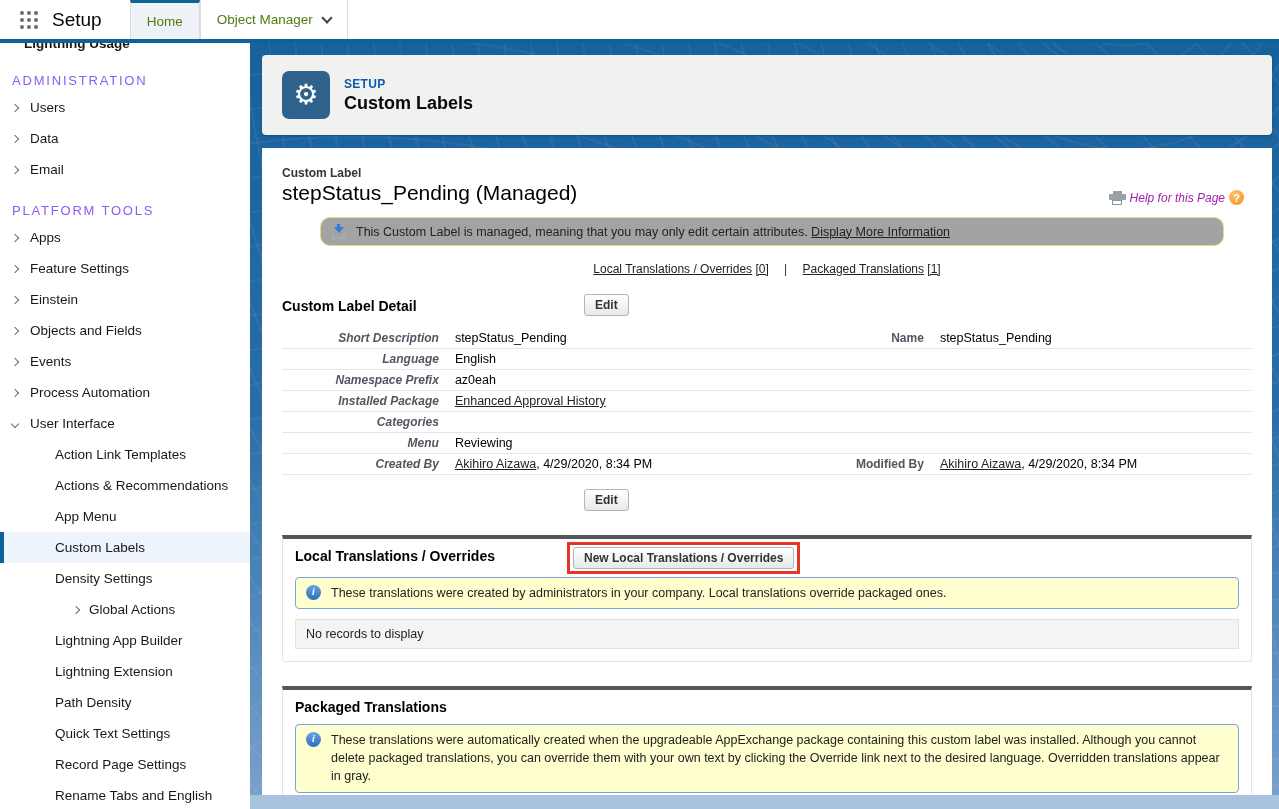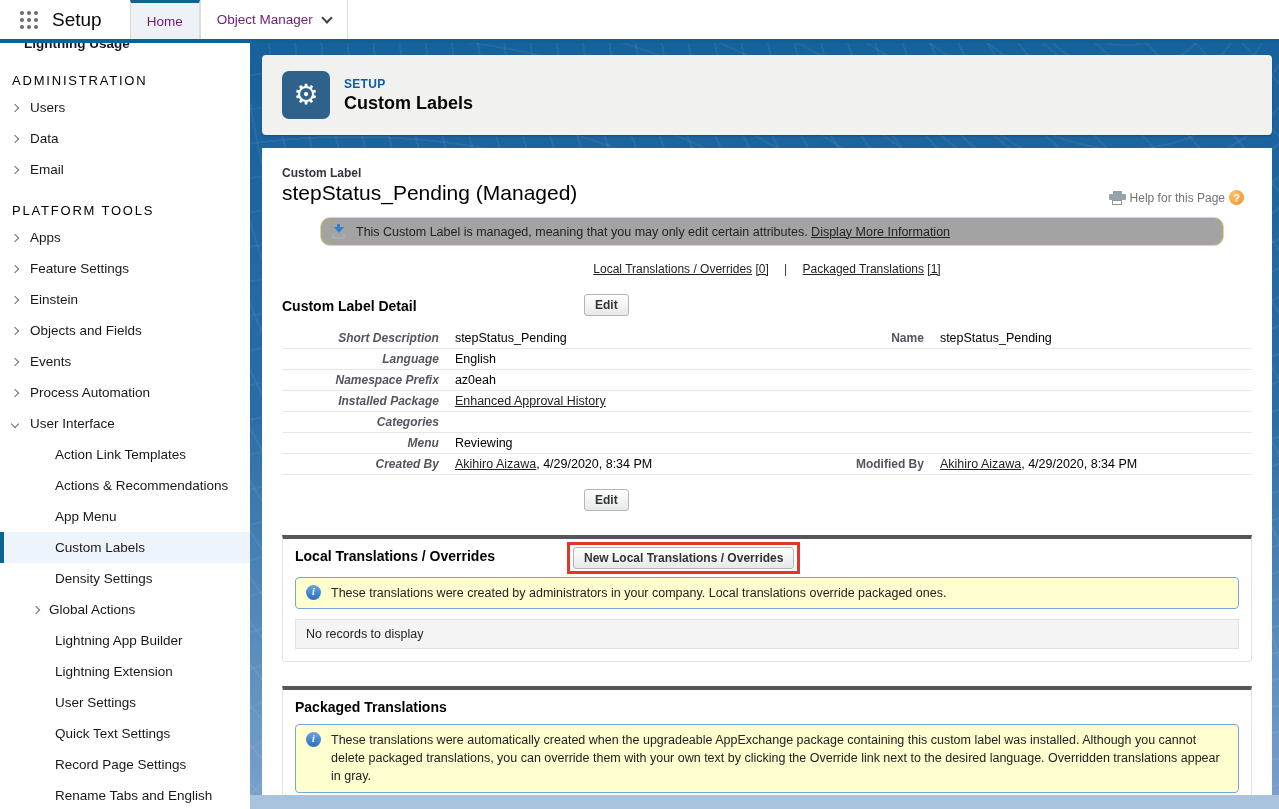--- a/index.html
+++ b/index.html
@@ -6,44 +6,44 @@
   html,body { width:1279px; height:809px; overflow:hidden;
     font-family:"Liberation Sans", sans-serif; background:#fff; }
 
   
   .topnav { height:43px; background:#fff; border-bottom:4px solid #0d6296;
     display:flex; align-items:stretch; }
   .waffle-btn { display:flex; align-items:center; padding:0 14px 0 20px; cursor:pointer; }
   .waffle { display:grid; grid-template-columns:repeat(3,4px); grid-gap:3px; }
   .waffle i { width:4px; height:4px; border-radius:50%; background:#6b6b6b; }
   .app-name { display:flex; align-items:center; font-size:19px; color:#080707; padding-right:28px; }
-  .tab { display:flex; align-items:center; padding:0 16px; font-size:13.5px; color:#701a75;
+  .tab { display:flex; align-items:center; padding:0 16px; font-size:13.5px; color:#4d7c0f;
     border-left:1px solid #dddbda; border-right:1px solid #dddbda; position:relative; cursor:pointer; }
   .tab.active { background:#eef1f6; border-top:3px solid #0d6296; }
   .tab .chev { margin-left:10px; margin-top:-3px; }
 
   .chev { display:inline-block; width:6px; height:6px;
     border-right:1.6px solid #706e6b; border-bottom:1.6px solid #706e6b; }
   .chev.right { transform:rotate(-45deg); }
   .chev.down  { transform:rotate(45deg); }
   .chev.big { width:8px; height:8px; border-width:2px; border-color:#444; }
 
   .layout { display:flex; height:766px; }
 
   
   .sidebar { width:250px; background:#fff; overflow:hidden; flex:none; }
   .clip-row { height:12px; overflow:hidden; padding-left:24px;font-weight:bold; }
   .clip-row span { position:relative; top:-9px; font-size:13.5px; color:#181818; display:inline-block; }
-  .side-sec-title { font-size:13px; letter-spacing:1.8px; color:#000000;
+  .side-sec-title { font-size:13px; letter-spacing:1.8px; color:#8b5cf6;
     padding:18px 0 4px 12px; }
   .side-item { height:31px; display:flex; align-items:center; font-size:13.5px;
     color:#181818; cursor:pointer; padding-left:12px; }
   .side-item .chev { margin-right:12px; flex:none; }
   .side-sub { padding-left:55px; }
-  .side-sub.with-chev { padding-left:33px; }
+  .side-sub.with-chev { padding-left:33px;margin-left:40px; }
   .side-sub.with-chev .chev { margin-right:10px; }
   .side-item.selected { background:#eef4fb; border-left:4px solid #0d6296; padding-left:51px; }
 
   
   .main { flex:1; position:relative;
     background:
       repeating-radial-gradient(circle at 85% -10%, rgba(255,255,255,0.055) 0 2px, rgba(255,255,255,0) 2px 26px),
       repeating-radial-gradient(circle at 10% 110%, rgba(255,255,255,0.05) 0 2px, rgba(255,255,255,0) 2px 34px),
       linear-gradient(180deg, #17619c 0%, #2a6da6 48%, #7ba2cc 100%); }
 
@@ -56,21 +56,21 @@
   .eyebrow { color:#0b5cab; font-size:12px; font-weight:bold; letter-spacing:.3px; }
   .page-title { color:#080707; font-size:18px; font-weight:bold; margin-top:2px; }
 
   .content-card { position:absolute; left:12px; right:7px; top:105px; bottom:14px;
     background:#fff; padding:18px 20px 0 20px; font-size:12.5px; color:#222; overflow:hidden; }
 
   .entity-label { font-size:12px; font-weight:bold; color:#33343e; }
   .record-title { font-size:21px; color:#000; font-weight:400; margin-top:1px; }
 
   .help-area { position:absolute; right:28px; top:42px; display:flex; align-items:center; gap:4px; font-size:12px; }
-  .help-link { color:#737373; text-decoration:none; cursor:pointer; }
+  .help-link { color:#a21caf; text-decoration:none; cursor:pointer;font-style:italic; }
   .printer { position:relative; width:17px; height:14px; cursor:pointer; }
   .printer .p-top { position:absolute; top:0; left:4px; width:9px; height:4px; background:#98a0a6; }
   .printer .p-body { position:absolute; top:3px; left:0; width:17px; height:6px; background:#9aa2a9; border-radius:1px; }
   .printer .p-paper { position:absolute; bottom:0; left:3px; width:10px; height:5px; background:#fff; border:1px solid #8e969c; }
   .qmark { width:15px; height:15px; border-radius:50%;
     background:radial-gradient(circle at 35% 30%, #ffc36b, #ef8e1d);
     color:#fff; font-weight:bold; font-size:11px; display:inline-flex;
     align-items:center; justify-content:center; cursor:pointer; }
 
   .managed-banner { margin:12px 28px 0 38px; background:#a3a3a3; border:1px solid #e7da81;
@@ -213,21 +213,21 @@
       <span class="chev right"></span>
       <span>Global Actions</span>
     </div>
     <div class="side-item side-sub">
       <span>Lightning App Builder</span>
     </div>
     <div class="side-item side-sub">
       <span>Lightning Extension</span>
     </div>
     <div class="side-item side-sub">
-      <span>User Settings</span>
+      <span>Path Density</span>
     </div>
     <div class="side-item side-sub">
       <span>Quick Text Settings</span>
     </div>
     <div class="side-item side-sub">
       <span>Record Page Settings</span>
     </div>
     <div class="side-item side-sub">
       <span>Rename Tabs and English</span>
     </div>

